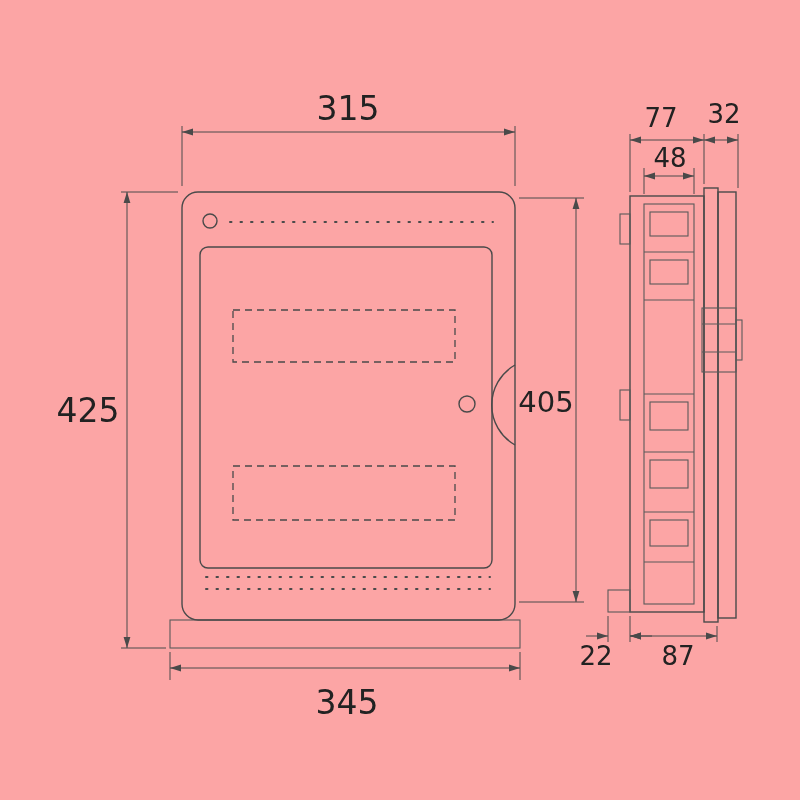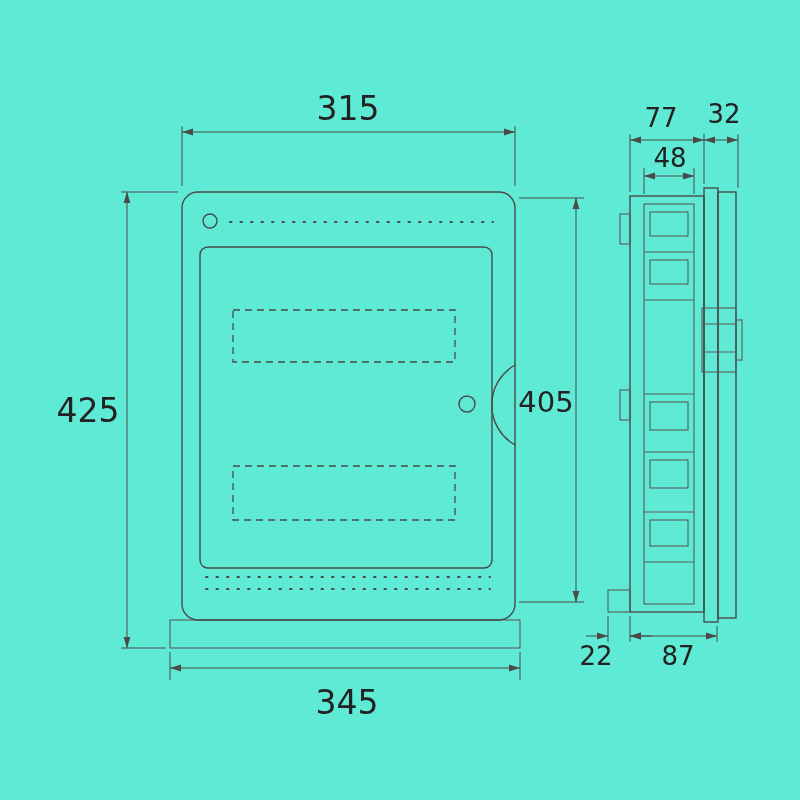--- a/index.html
+++ b/index.html
@@ -5,21 +5,21 @@
   html, body {
     margin: 0;
     padding: 0;
     background: #ffffff;
     font-family: "DejaVu Sans", "Liberation Sans", sans-serif;
   }
   .stage {
     width: 800px;
     height: 800px;
     position: relative;
-    background: #5eead4;
+    background: #fca5a5;
     overflow: hidden;
   }
   svg { display: block; }
   .obj  { stroke: #4a4a4a; stroke-width: 1.4; fill: none; }
   .thin { stroke: #5a5a5a; stroke-width: 1.1; fill: none; }
   .dash { stroke: #4a4a4a; stroke-width: 1.3; fill: none; stroke-dasharray: 7 5; }
   .dots { stroke: #4a4a4a; stroke-width: 2;   fill: none; stroke-dasharray: 1.5 9; stroke-linecap: round; }
   .dim  { stroke: #4a4a4a; stroke-width: 1;   fill: none; }
   .lbl  { fill: #222222; font-family: "DejaVu Sans", "Liberation Sans", sans-serif; }
   .lbl-big   { font-size: 33px; }

